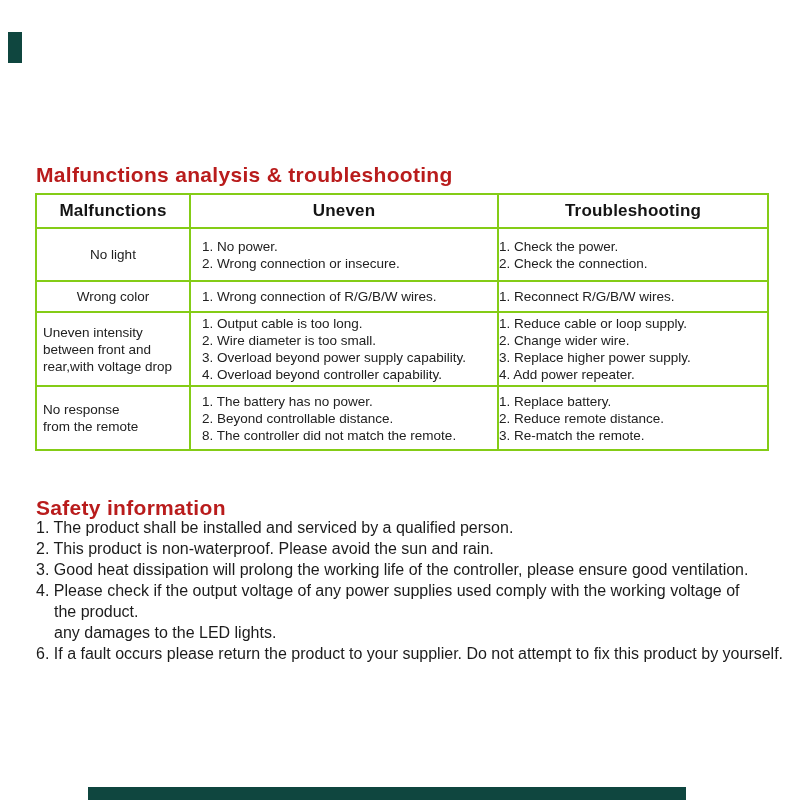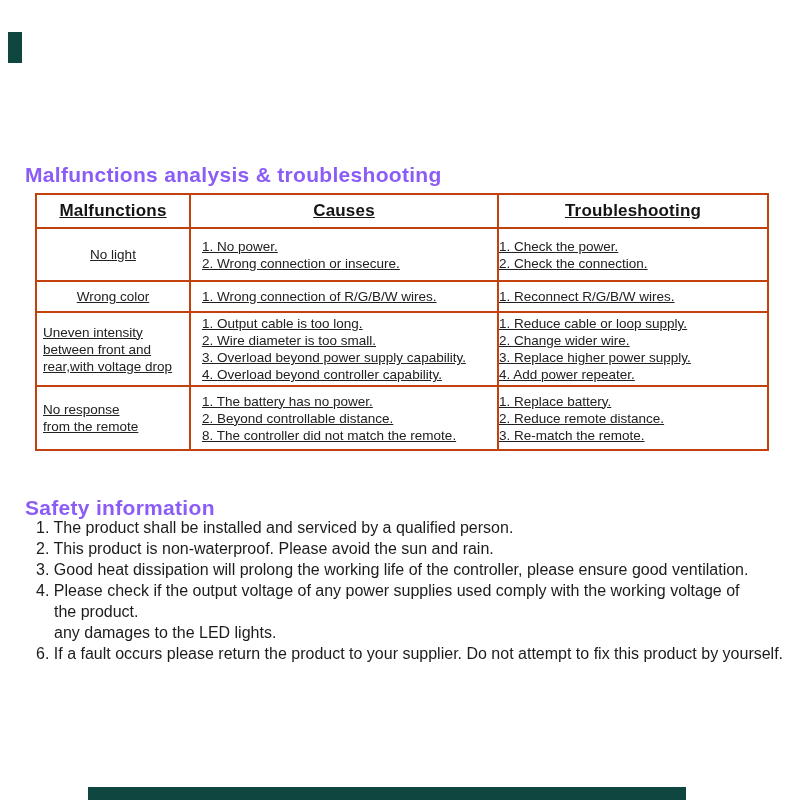--- a/index.html
+++ b/index.html
@@ -20,43 +20,42 @@
     background: #0f463f;
   }
   .crop-mark.top-left {
     left: 8px; top: 32px; width: 14px; height: 31px;
   }
   .crop-mark.bottom {
     left: 88px; top: 787px; width: 598px; height: 13px;
   }
   .section-title {
     position: absolute;
-    left: 25px;
+    left: 36px;
     font-size: 21px;
     font-weight: bold;
-    color: #8b5cf6;
+    color: #b91c1c;
     letter-spacing: 0.3px;
     white-space: nowrap;
   }
   #main-title { top: 149px; }
   #safety-title { top: 479px; }
 
   table.trouble {
     position: absolute;
     left: 35px;
     top: 193px;
     width: 732px;
     border-collapse: collapse;
     table-layout: fixed;
   }
   table.trouble th, table.trouble td {
-    border: 2px solid #c2410c;
+    border: 2px solid #84cc16;
     vertical-align: middle;
     overflow: hidden;
-    text-decoration: underline;
   }
   table.trouble thead tr { height: 34px; }
   table.trouble thead th {
     font-size: 17px;
     font-weight: bold;
     text-align: center;
     color: #141414;
     letter-spacing: 0.2px;
   }
   table.trouble tbody { font-size: 13.5px; }
@@ -101,21 +100,21 @@
 
 <table class="trouble">
   <colgroup>
     <col style="width:154px">
     <col style="width:308px">
     <col style="width:270px">
   </colgroup>
   <thead>
     <tr>
       <th>Malfunctions</th>
-      <th>Causes</th>
+      <th>Uneven</th>
       <th>Troubleshooting</th>
     </tr>
   </thead>
   <tbody>
       <tr>
         <td class="cell-malfunction">
           <div class="line">No light</div>
         </td>
         <td class="cell-causes">
           <div class="line">1. No power.</div>

